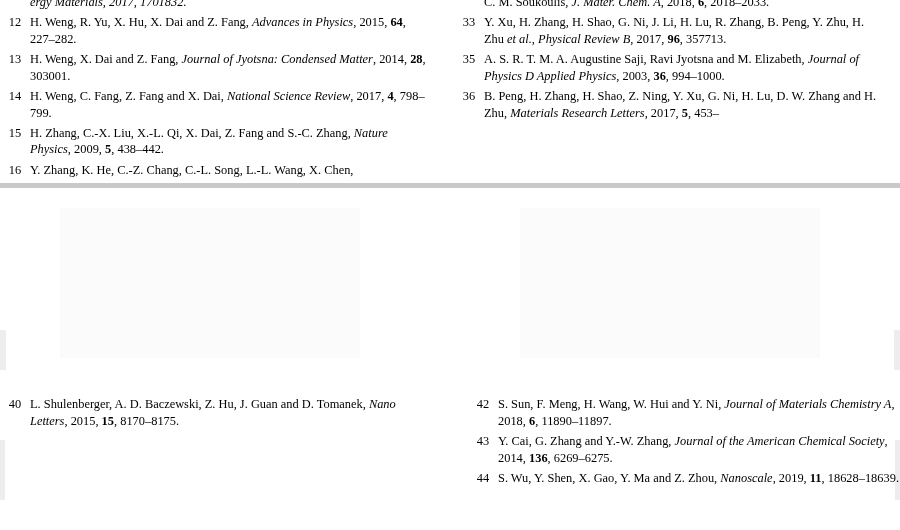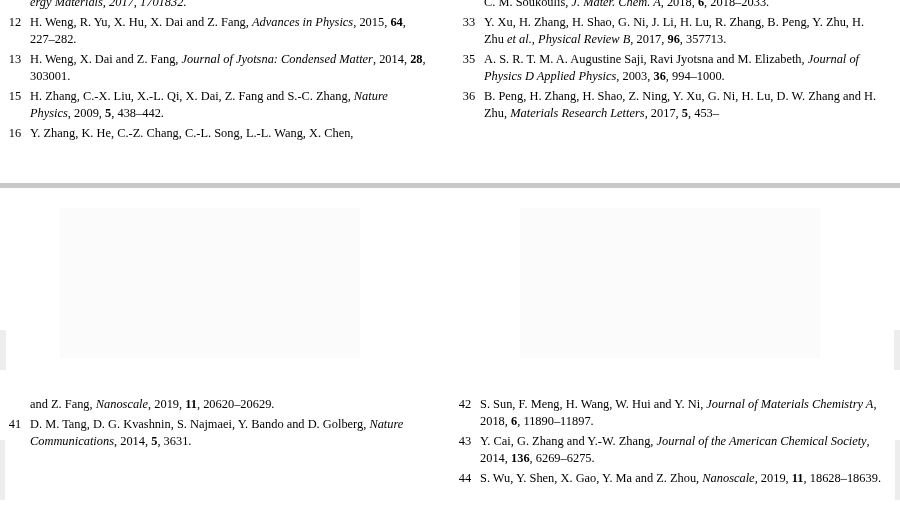--- a/index.html
+++ b/index.html
@@ -44,21 +44,21 @@
   .ref .body {
     flex: 1;
   }
   .ref .body i { font-style: italic; }
   .ref .body b { font-weight: bold; font-style: normal; }
 
   
   #col-top-left  { left: 8px;  top: -6px;  width: 420px; }
   #col-top-right { left: 462px; top: -6px; width: 424px; }
   #col-bot-left  { left: 8px;  top: 396px; width: 420px; }
-  #col-bot-right { left: 458px; top: 396px; width: 424px; }
+  #col-bot-right { left: 476px; top: 396px; width: 424px; }
 
   
   .band {
     position: absolute;
     left: 0;
     width: 900px;
     background: #c9c9c9;
   }
   #band-top    { top: 183px; height: 5px; }
 
@@ -95,20 +95,24 @@
     <div class="ref">
       <div class="num">12</div>
       <div class="body"><span>H. Weng, R. Yu, X. Hu, X. Dai and Z. Fang,</span> <i>Advances in Physics</i>, <span>2015</span>, <b>64</b>, <span>227–282.</span></div>
     </div>
 
     <div class="ref">
       <div class="num">13</div>
       <div class="body"><span>H. Weng, X. Dai and Z. Fang,</span> <i>Journal of Jyotsna: Condensed Matter</i>, <span>2014</span>, <b>28</b>, <span>303001.</span></div>
     </div>
 
+    <div class="ref">
+      <div class="num">14</div>
+      <div class="body"><span>H. Weng, C. Fang, Z. Fang and X. Dai,</span> <i>National Science Review</i>, <span>2017</span>, <b>4</b>, <span>798–799.</span></div>
+    </div>
 
     <div class="ref">
       <div class="num">15</div>
       <div class="body"><span>H. Zhang, C.-X. Liu, X.-L. Qi, X. Dai, Z. Fang and S.-C. Zhang,</span> <i>Nature Physics</i>, <span>2009</span>, <b>5</b>, <span>438–442.</span></div>
     </div>
 
     <div class="ref">
       <div class="num">16</div>
       <div class="body"><span>Y. Zhang, K. He, C.-Z. Chang, C.-L. Song, L.-L. Wang, X. Chen,</span></div>
     </div>
@@ -145,31 +149,27 @@
     <div class="ghost" style="left:60px; top:20px; width:300px; height:150px;"></div>
     <div class="ghost" style="left:520px; top:20px; width:300px; height:150px;"></div>
   </div>
   <div class="edge-mark" style="left:0px; top:330px; width:6px; height:40px;"></div>
   <div class="edge-mark" style="left:894px; top:330px; width:6px; height:40px;"></div>
   <div class="edge-mark" style="left:0px; top:440px; width:5px; height:60px;"></div>
   <div class="edge-mark" style="left:895px; top:440px; width:5px; height:60px;"></div>
 
   <div class="refblock" id="col-bot-left">
 
-    <div class="ref">
-      <div class="num"></div>
-      <div class="body"><span>and Z. Fang,</span> <i>Nanoscale</i>, <span>2019</span>, <b>11</b>, <span>20620–20629.</span></div>
-    </div>
-
 
 
     <div class="ref">
-      <div class="num">41</div>
-      <div class="body"><span>D. M. Tang, D. G. Kvashnin, S. Najmaei, Y. Bando and D. Golberg,</span> <i>Nature Communications</i>, <span>2014</span>, <b>5</b>, <span>3631.</span></div>
+      <div class="num">40</div>
+      <div class="body"><span>L. Shulenberger, A. D. Baczewski, Z. Hu, J. Guan and D. Tomanek,</span> <i>Nano Letters</i>, <span>2015</span>, <b>15</b>, <span>8170–8175.</span></div>
     </div>
+
 
   </div>
 
   <div class="refblock" id="col-bot-right">
 
     <div class="ref">
       <div class="num">42</div>
       <div class="body"><span>S. Sun, F. Meng, H. Wang, W. Hui and Y. Ni,</span> <i>Journal of Materials Chemistry A</i>, <span>2018</span>, <b>6</b>, <span>11890–11897.</span></div>
     </div>
 

